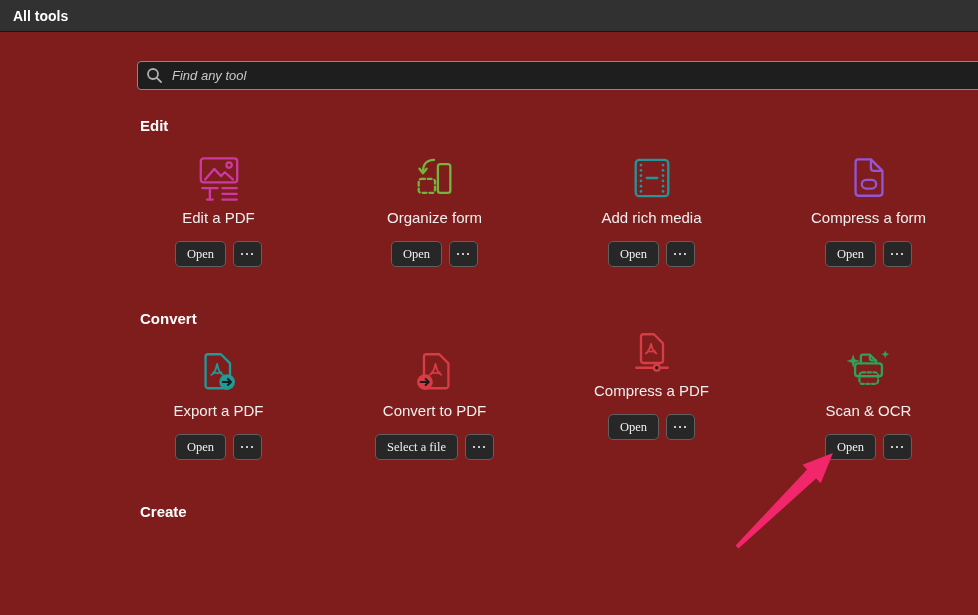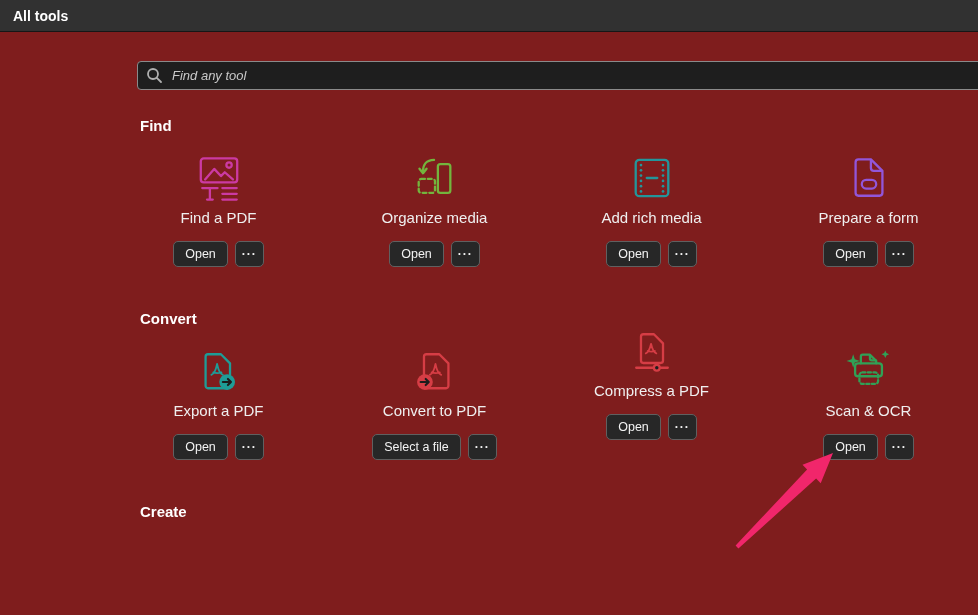--- a/index.html
+++ b/index.html
@@ -35,21 +35,21 @@
     position:absolute; width:217px;
     display:flex; flex-direction:column; align-items:center;
   }
   .tool-icon { width:46px; height:46px; margin-top:10px; }
   .tool-icon svg { width:46px; height:46px; display:block; }
   .tool-label { margin-top:8px; color:#efefef; font-size:15px; white-space:nowrap; }
   .btn-row { margin-top:15px; display:flex; gap:7px; }
   .btn {
     height:26px; padding:0 11px; background:#272727;
     border:1px solid #606060; border-radius:5px;
-    color:#f2f2f2; font-size:12.5px; font-family:Liberation Sans, sans-serif;
+    color:#f2f2f2; font-size:12.5px; font-family:Liberation Serif, serif;
     cursor:pointer; display:flex; align-items:center; justify-content:center;
   }
   .btn.more { width:29px; padding:0; font-weight:bold; letter-spacing:1px; font-size:12px; }
   .annotation-arrow { position:absolute; left:710px; top:443px; }
   .ic { fill:none; stroke-width:2.4; stroke-linecap:round; stroke-linejoin:round; }
 </style>
 </head>
 <body>
 
 <div class="page">
@@ -59,53 +59,53 @@
   </div>
 
   <div class="search-wrap">
     <svg width="17" height="17" viewBox="0 0 17 17">
       <circle cx="7" cy="7" r="5" fill="none" stroke="#b0b0b0" stroke-width="1.8"></circle>
       <line x1="10.8" y1="10.8" x2="15" y2="15" stroke="#b0b0b0" stroke-width="1.8" stroke-linecap="round"></line>
     </svg>
     <input class="search-input" placeholder="Find any tool" style="">
   </div>
 
-  <div class="section-heading" style="top:117px">Find</div>
+  <div class="section-heading" style="top:117px">Edit</div>
 
   <div class="card" style="left:110px; top:145px">
     <div class="tool-icon">
       <svg viewBox="0 0 48 48">
           <g class="ic" stroke="#cb3aa2">
         <rect x="5" y="3.5" width="38" height="25" rx="3"></rect>
         <circle cx="34.5" cy="10.5" r="2.8"></circle>
         <path d="M9.5,25.5 L19,14.5 L26,22 L30,18 L38.5,25.5"></path>
         <path d="M6.5,34.5 H22.5 M14.5,34.5 V46.5 M11.5,46.5 H17.5"></path>
         <path d="M27.5,34.5 H42.5 M27.5,40.5 H42.5 M27.5,46.5 H42.5"></path>
       </g>
         </svg>
     </div>
-    <div class="tool-label">Find a PDF</div>
+    <div class="tool-label">Edit a PDF</div>
     <div class="btn-row">
       <button class="btn">Open</button>
       <button class="btn more">···</button>
     </div>
   </div>
 
   <div class="card" style="left:326px; top:145px">
     <div class="tool-icon">
       <svg viewBox="0 0 48 48">
           <g class="ic" stroke="#73b53d">
         <rect x="27" y="9.5" width="13" height="30" rx="2.5"></rect>
         <rect x="7" y="25" width="17" height="14.5" rx="2.5" stroke-dasharray="4 3"></rect>
         <path d="M23,5 C14,5.5 11.5,10 11.5,17"></path>
         <path d="M7.8,14.3 L11.5,19 L15.2,14.3"></path>
       </g>
         </svg>
     </div>
-    <div class="tool-label">Organize media</div>
+    <div class="tool-label">Organize form</div>
     <div class="btn-row">
       <button class="btn">Open</button>
       <button class="btn more">···</button>
     </div>
   </div>
 
   <div class="card" style="left:543px; top:145px">
     <div class="tool-icon">
       <svg viewBox="0 0 48 48">
           <g class="ic" stroke="#23969b">
@@ -138,21 +138,21 @@
   <div class="card" style="left:760px; top:145px">
     <div class="tool-icon">
       <svg viewBox="0 0 48 48">
           <g class="ic" stroke="#9256d9">
         <path d="M13,4.5 h13 l12,12 v23 a3,3 0 0 1 -3,3 h-22 a3,3 0 0 1 -3,-3 v-32 a3,3 0 0 1 3,-3 z"></path>
         <path d="M26,5 v8.5 a3,3 0 0 0 3,3 h8.5"></path>
         <rect x="16.5" y="26" width="15" height="9" rx="4.5"></rect>
       </g>
         </svg>
     </div>
-    <div class="tool-label">Prepare a form</div>
+    <div class="tool-label">Compress a form</div>
     <div class="btn-row">
       <button class="btn">Open</button>
       <button class="btn more">···</button>
     </div>
   </div>
 
   <div class="section-heading" style="top:310px">Convert</div>
 
   <div class="card" style="left:110px; top:338px">
     <div class="tool-icon">

